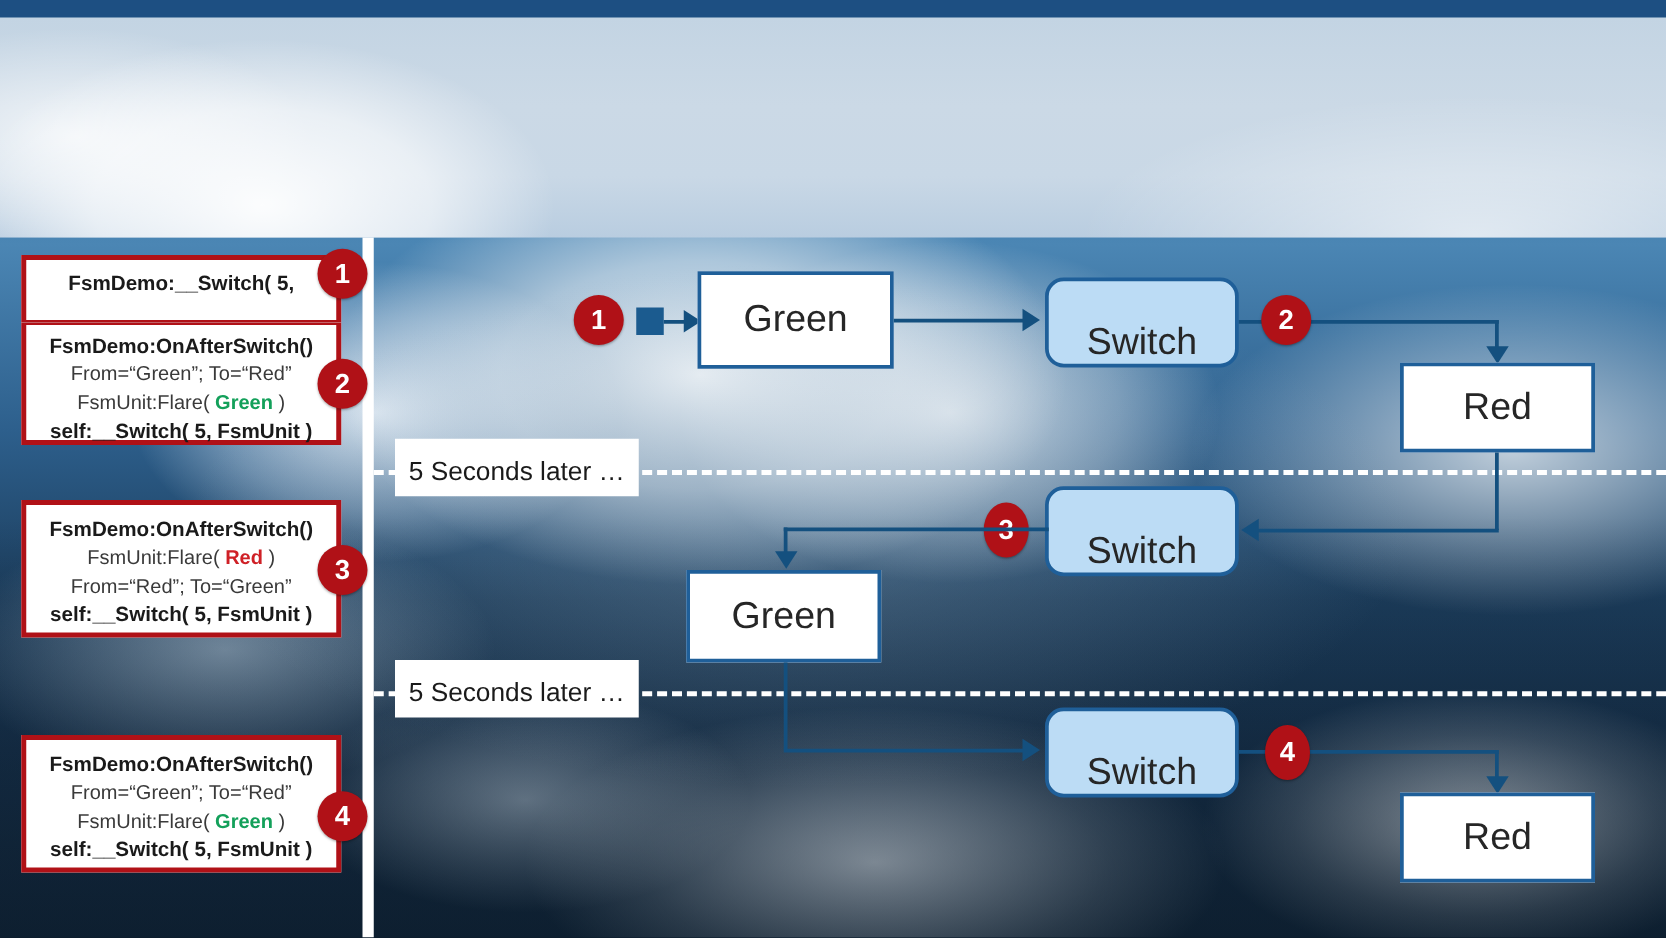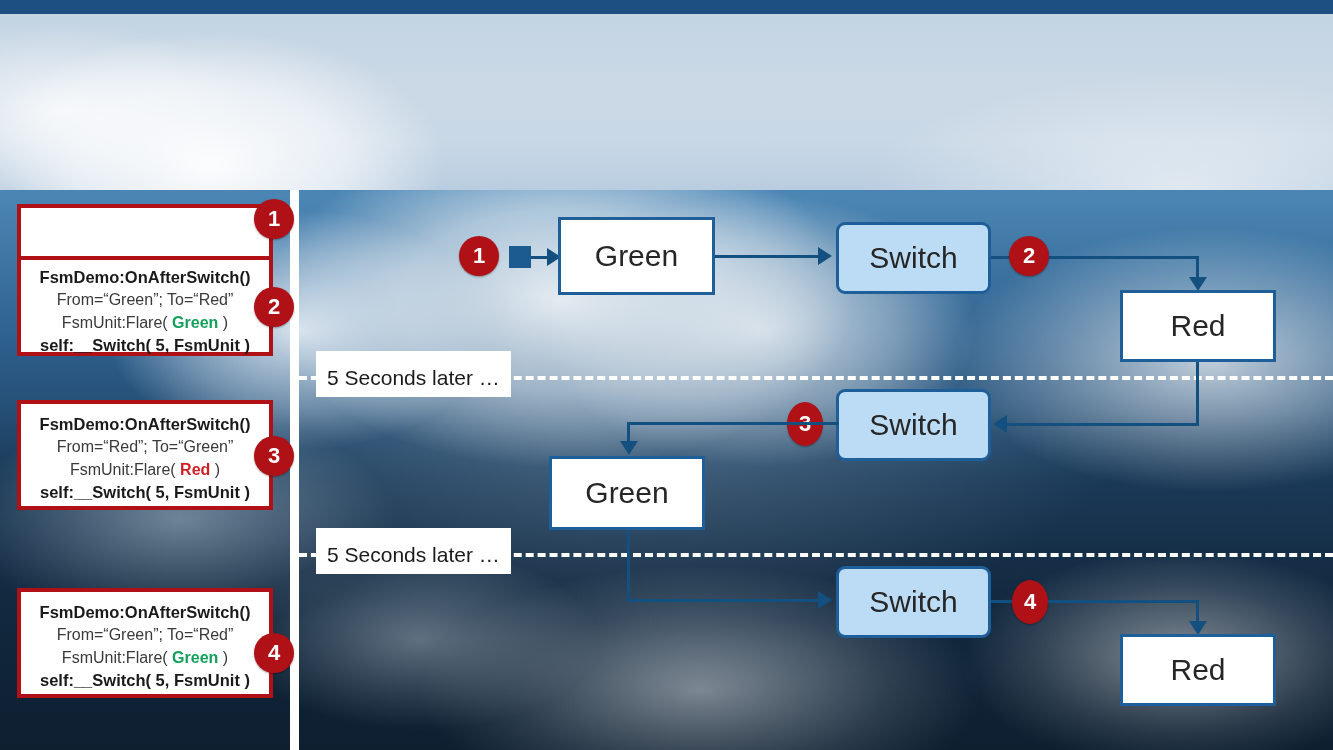--- a/index.html
+++ b/index.html
@@ -62,21 +62,21 @@
   .badge{position:absolute;width:40px;height:40px;border-radius:50%;
     background:#b01117;color:#fff;font-weight:bold;font-size:22px;
     display:flex;align-items:center;justify-content:center;
     box-shadow:0 1px 2px rgba(0,0,0,.35);}
   .badge.oval{width:36px;height:44px;border-radius:50%;}
 
   
   .node{position:absolute;display:flex;align-items:center;justify-content:center;
     font-size:30px;color:#262626;box-sizing:border-box;}
   .node.state{background:#ffffff;border:3px solid #1f5f99;}
-  .node.switch{background:#bcdcf5;border:3px solid #1f5f99;border-radius:9px;}
+  .node.switch{background:#bcdcf5;border:3px solid #1f5f99;border-radius:15px;align-items:flex-end;}
 
   
   .ln{position:absolute;background:#14507f;}
   .lnh{height:3px;}
   .lnv{width:3px;}
   .startsq{position:absolute;width:22px;height:22px;background:#1b5b8f;}
   .arrow-r{position:absolute;width:0;height:0;border-top:9px solid transparent;border-bottom:9px solid transparent;border-left:14px solid #14507f;}
   .arrow-l{position:absolute;width:0;height:0;border-top:9px solid transparent;border-bottom:9px solid transparent;border-right:14px solid #14507f;}
   .arrow-d{position:absolute;width:0;height:0;border-left:9px solid transparent;border-right:9px solid transparent;border-top:14px solid #14507f;}
 
@@ -93,33 +93,34 @@
   <div class="sky-base"></div>
   <div class="sky-haze"></div>
 
   <div class="topbar"></div>
   <div class="titleband"></div>
 
 
   <div class="divider"></div>
 
   <div class="note note1">
+    <span class="line hd">FsmDemo:__Switch( 5,</span>
   </div>
 
   <div class="note note2">
     <span class="line hd">FsmDemo:OnAfterSwitch()</span>
     <span class="line bd">From=“Green”; To=“Red”</span>
     <span class="line bd"><span>FsmUnit:Flare( </span><span class="green-k">Green</span><span> )</span></span>
     <span class="line hd">self:__Switch( 5, FsmUnit )</span>
   </div>
 
   <div class="note note3">
     <span class="line hd">FsmDemo:OnAfterSwitch()</span>
+    <span class="line bd"><span>FsmUnit:Flare( </span><span class="red-k">Red</span><span> )</span></span>
     <span class="line bd">From=“Red”; To=“Green”</span>
-    <span class="line bd"><span>FsmUnit:Flare( </span><span class="red-k">Red</span><span> )</span></span>
     <span class="line hd">self:__Switch( 5, FsmUnit )</span>
   </div>
 
   <div class="note note4">
     <span class="line hd">FsmDemo:OnAfterSwitch()</span>
     <span class="line bd">From=“Green”; To=“Red”</span>
     <span class="line bd"><span>FsmUnit:Flare( </span><span class="green-k">Green</span><span> )</span></span>
     <span class="line hd">self:__Switch( 5, FsmUnit )</span>
   </div>
 

